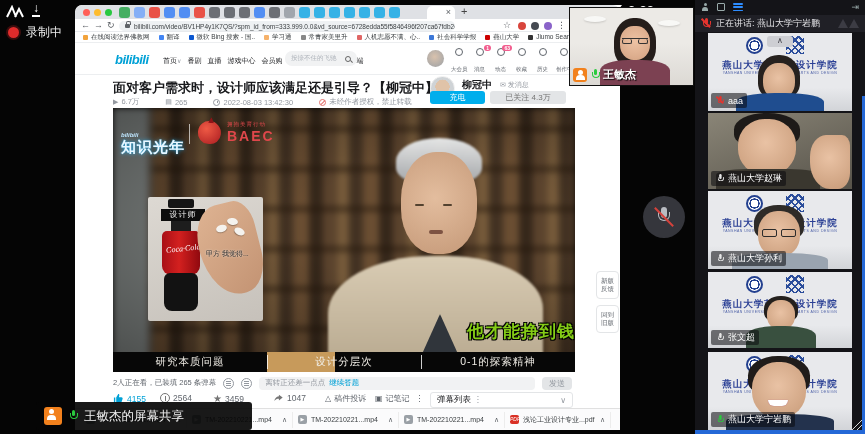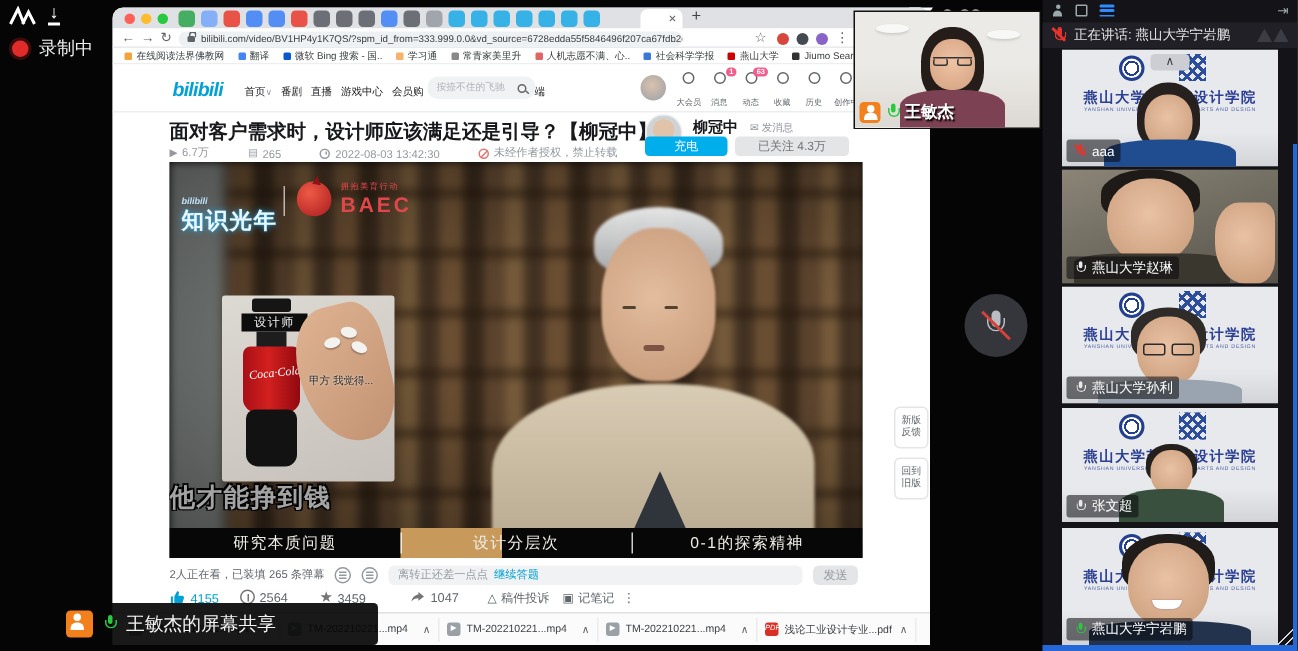--- a/index.html
+++ b/index.html
@@ -101,21 +101,21 @@
 .inset{position:absolute;left:35px;top:89px;width:115px;height:124px;background:linear-gradient(160deg,#ddd9d3,#c6c1ba);border-radius:2px;overflow:hidden}
 .cap{position:absolute;left:20px;top:2px;width:26px;height:9px;background:#151515;border-radius:2px}
 .tagds{position:absolute;left:13px;top:12px;width:44px;height:12px;background:#0d0d0d;color:#f2f2f2;font-size:8px;text-align:center;line-height:12px;letter-spacing:1px}
 .neck{position:absolute;left:23px;top:24px;width:20px;height:12px;background:#1d1d1d;border-radius:0 0 2px 2px}
 .cbody{position:absolute;left:14px;top:34px;width:38px;height:44px;background:linear-gradient(90deg,#a80f16,#d3201f 45%,#90090f);border-radius:5px 5px 9px 9px}
 .cbody span{position:absolute;left:4px;top:13px;color:#fff;font-size:8px;font-style:italic;font-family:"Liberation Serif","DejaVu Serif",serif;transform:rotate(-6deg);white-space:nowrap}
 .cbot{position:absolute;left:16px;top:76px;width:34px;height:38px;background:#121212;border-radius:6px 6px 8px 8px}
 .hand{position:absolute;left:52px;top:6px;width:60px;height:92px;background:linear-gradient(140deg,#dfb493,#c29272);border-radius:42% 30% 40% 55%;transform:rotate(-14deg)}
 .pill{position:absolute;width:11px;height:7px;background:#f4f2ee;border-radius:50%;box-shadow:0 1px 1px rgba(0,0,0,.3)}
 .insetcap{position:absolute;left:58px;top:52px;font-size:7px;color:#2c2c2c;text-shadow:0 0 2px rgba(255,255,255,.8);white-space:nowrap}
-.subtitle{position:absolute;left:0;top:212px;width:100%;text-align:left;font-size:17px;font-weight:bold;color:#a3a3a3;
+.subtitle{position:absolute;left:0;top:212px;width:100%;text-align:right;font-size:17px;font-weight:bold;color:#84cc16;
  text-shadow:1px 1px 0 #000,-1px 1px 0 #000,1px -1px 0 #000,-1px -1px 0 #000;letter-spacing:1px}
 .capbar{position:absolute;left:0;bottom:0;width:100%;height:20px;background:#070707;display:flex}
 .capbar .col{flex:1;display:flex;align-items:center;justify-content:center;font-size:10.5px;color:#f0ede6;letter-spacing:1px;position:relative}
 .capbar .col + .col::before{content:"";position:absolute;left:0;top:3px;bottom:3px;width:1px;background:rgba(255,255,255,.8)}
 .capbar .col.hl{background:linear-gradient(90deg,var(--gold,#c79a5b) 0 44%,rgba(0,0,0,0) 44%)}
 
 .dmbar{position:absolute;left:38px;top:331px;width:459px;height:18px;display:flex;align-items:center;gap:7px}
 .dmwatch{font-size:7.5px;color:#61666d;white-space:nowrap}
 .dmic{width:11px;height:11px;border:1px solid #9499a0;border-radius:50%;position:relative;flex:none}
 .dmic::after{content:"";position:absolute;left:2px;top:4px;width:5px;height:1px;background:#9499a0;box-shadow:0 2px 0 #9499a0,0 -2px 0 #9499a0}
@@ -451,20 +451,24 @@
             <span>△</span>
               <span>稿件投诉</span>
           </span>
           <span class="act" style="left:262px;font-size:8px">
             <span>▣</span>
               <span>记笔记</span>
           </span>
           <span class="act" style="left:302px">
               <span>⋮</span>
             </span>
+          <div class="panelbox">
+            <span class="pl"><span>弹幕列表</span> <span style="color:#9499a0">⋮</span></span>
+            <span class="pr">∨</span>
+          </div>
         </div>
 
         <div class="sidebtns">
           <div class="sbtn">
             <span>新版</span>
               <span>反馈</span>
           </div>
           <div class="sbtn">
             <span>回到</span>
               <span>旧版</span>

